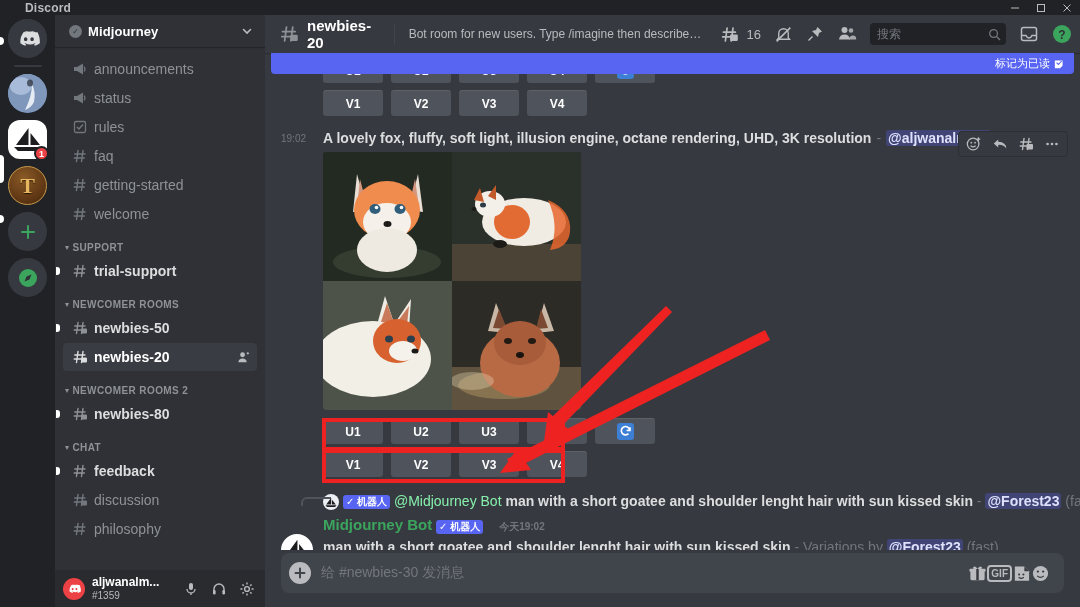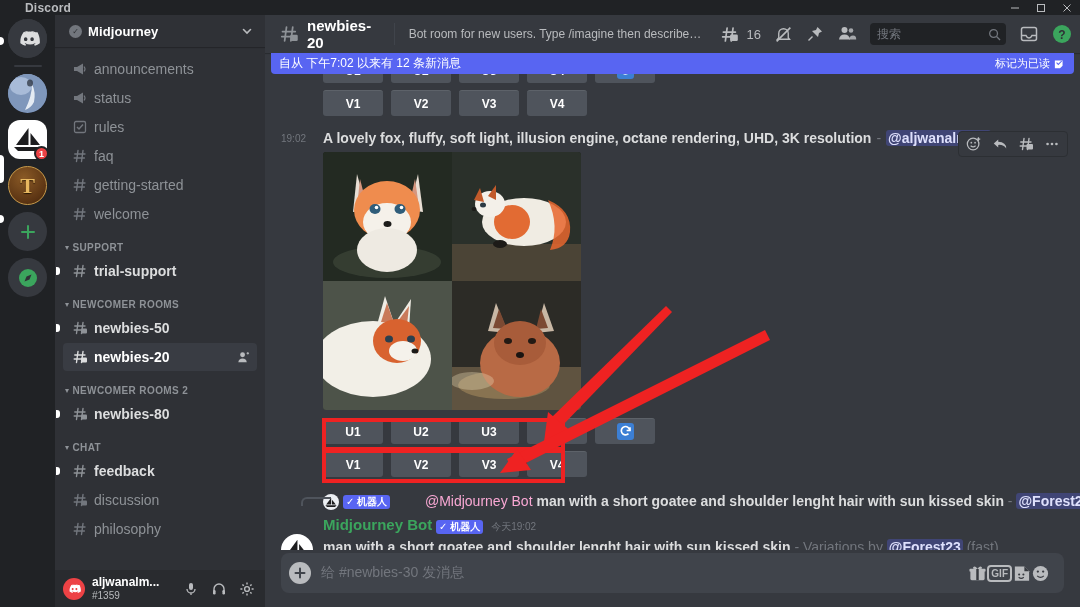--- a/index.html
+++ b/index.html
@@ -546,21 +546,20 @@
           <span>
             <svg width="20" height="20" viewBox="0 0 20 20">
                 <circle cx="10" cy="10" r="9" fill="#3ba55d"></circle>
                 <text x="10" y="14.5" font-size="12" font-weight="700" fill="#2f3136" text-anchor="middle" font-family="Liberation Sans">?</text>
               </svg>
           </span>
         </div>
       </div>
 
       <div class="newbanner">
-        <span>自从 下午7:02 以来有 12 条新消息</span>
         <span class="nb-right">
           <span>标记为已读</span>
           <span>
             <svg width="12" height="12" viewBox="0 0 14 14">
                 <path d="M1 3 h9 v6 l-3 3 H1 Z" fill="#fff"></path>
                 <path d="M3 5.5 l2 2 l4 -4" stroke="#5865f2" stroke-width="1.2" fill="none"></path>
               </svg>
           </span>
         </span>
       </div>
@@ -720,38 +719,38 @@
         <div class="botline" style="padding-top:5px;">
           <span class="reply-spine"></span>
           <span class="small-av">
             <svg width="12" height="11" viewBox="0 0 30 26">
                 <path d="M15.5 1 L15.5 18 L3 18 Z" fill="#1d1d1f"></path>
                 <path d="M17.5 6 L17.5 18 L27 18 Z" fill="#1d1d1f"></path>
                 <path d="M1 20 H29 L25 24 H5 Z" fill="#1d1d1f"></path>
               </svg>
           </span>
           <span class="botbadge">✓ 机器人</span>
-          <span style="color:#f9a8d4;margin-left:31px;">@Midjourney Bot</span>
+          <span style="color:#86efac;">@Midjourney Bot</span>
           <span style="font-weight:700;color:#dcddde;">man with a short goatee and shoulder lenght hair with sun kissed skin</span>
           <span class="muted">-</span>
           <span class="mention">@Forest23</span>
           <span class="muted">(fast)</span>
           
         </div>
         <div class="botline" style="padding-top:6px;">
           <span class="botavatar" style="top:24px;">
             <svg width="26" height="22" viewBox="0 0 30 26">
                 <path d="M15.5 1 L15.5 18 L3 18 Z" fill="#1d1d1f"></path>
                 <path d="M17.5 6 L17.5 18 L27 18 Z" fill="#1d1d1f"></path>
                 <path d="M1 20 H29 L25 24 H5 Z" fill="#1d1d1f"></path>
               </svg>
           </span>
           <span class="botname">Midjourney Bot</span>
           <span class="botbadge">✓ 机器人</span>
-          <span class="ts" style="position:static;margin-left:4px;">今天19:02</span>
+          <span class="ts" style="position:static;margin-left:12px;font-weight:bold;">今天19:02</span>
         </div>
         <div class="botline" style="padding-top:5px;">
           <span style="font-weight:700;color:#dcddde;">man with a short goatee and shoulder lenght hair with sun kissed skin</span>
           <span class="muted">-</span>
           <span class="muted">Variations by</span>
           <span class="mention">@Forest23</span>
           <span class="muted">(fast)</span>
         </div>
       </div>
 

